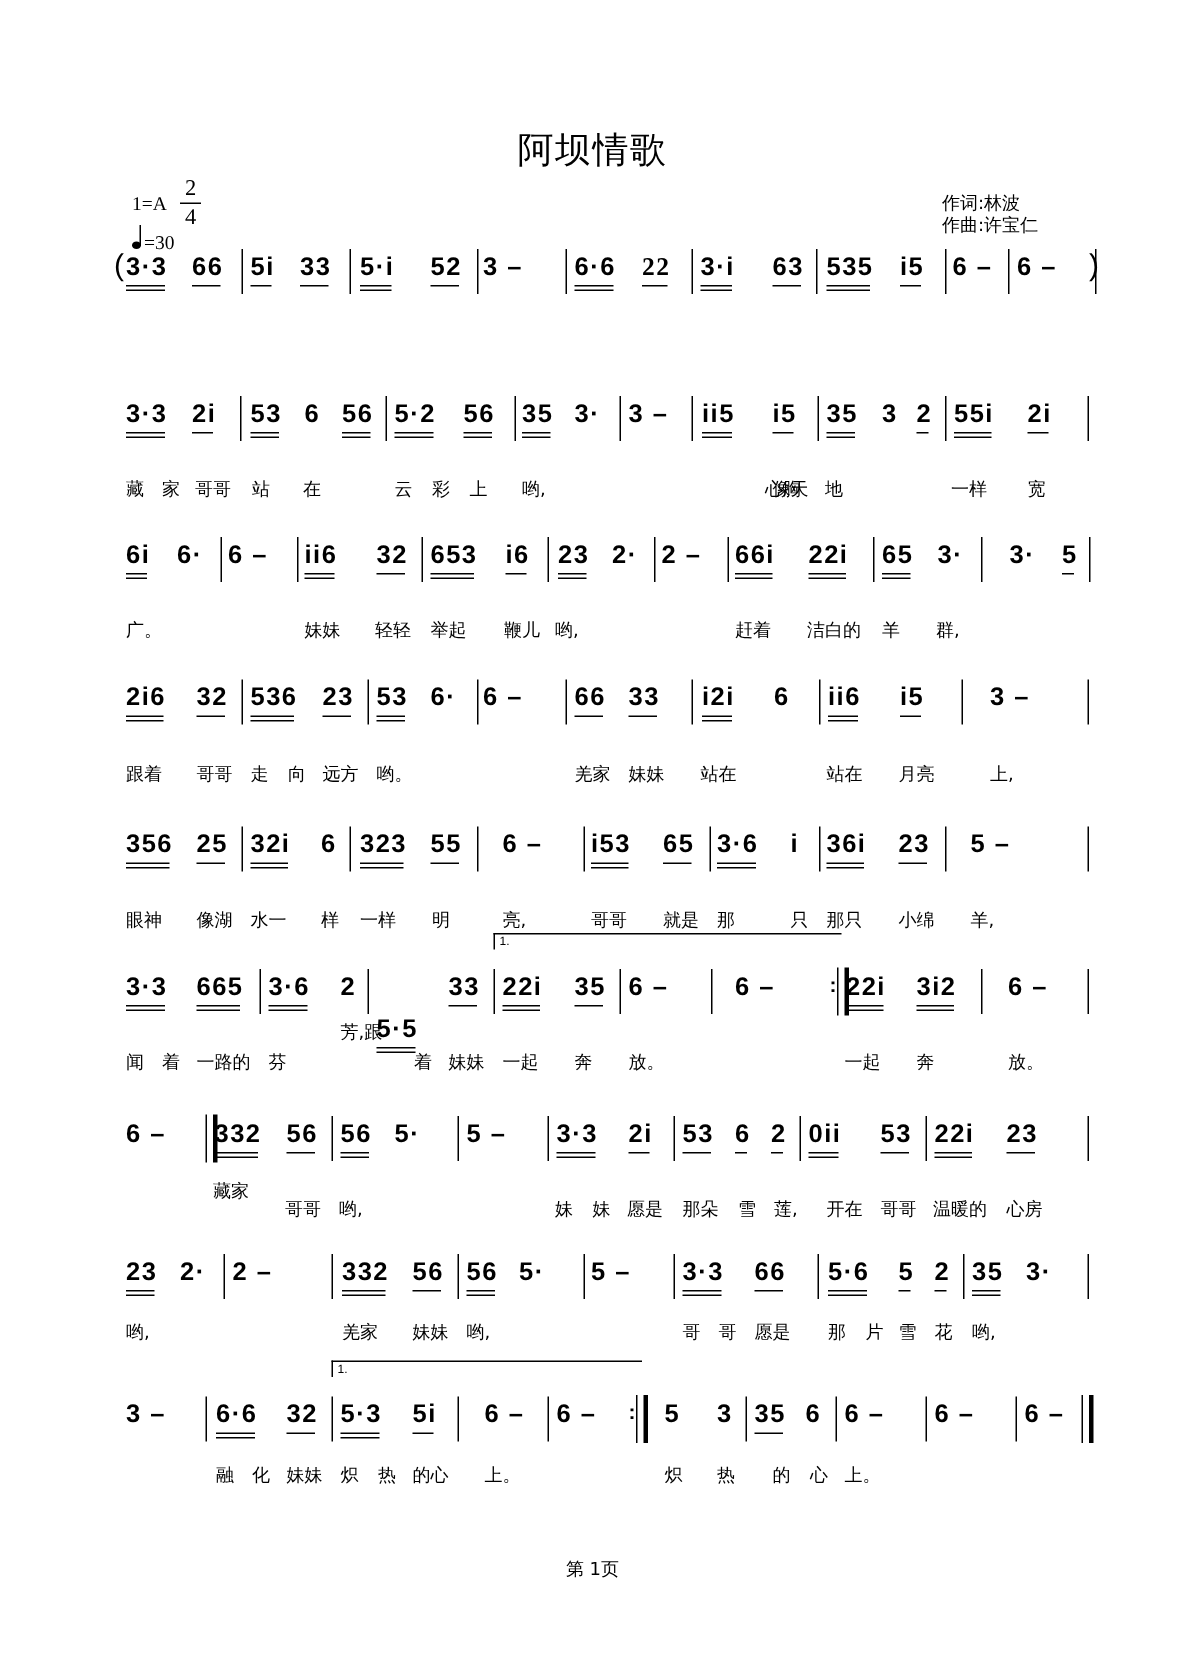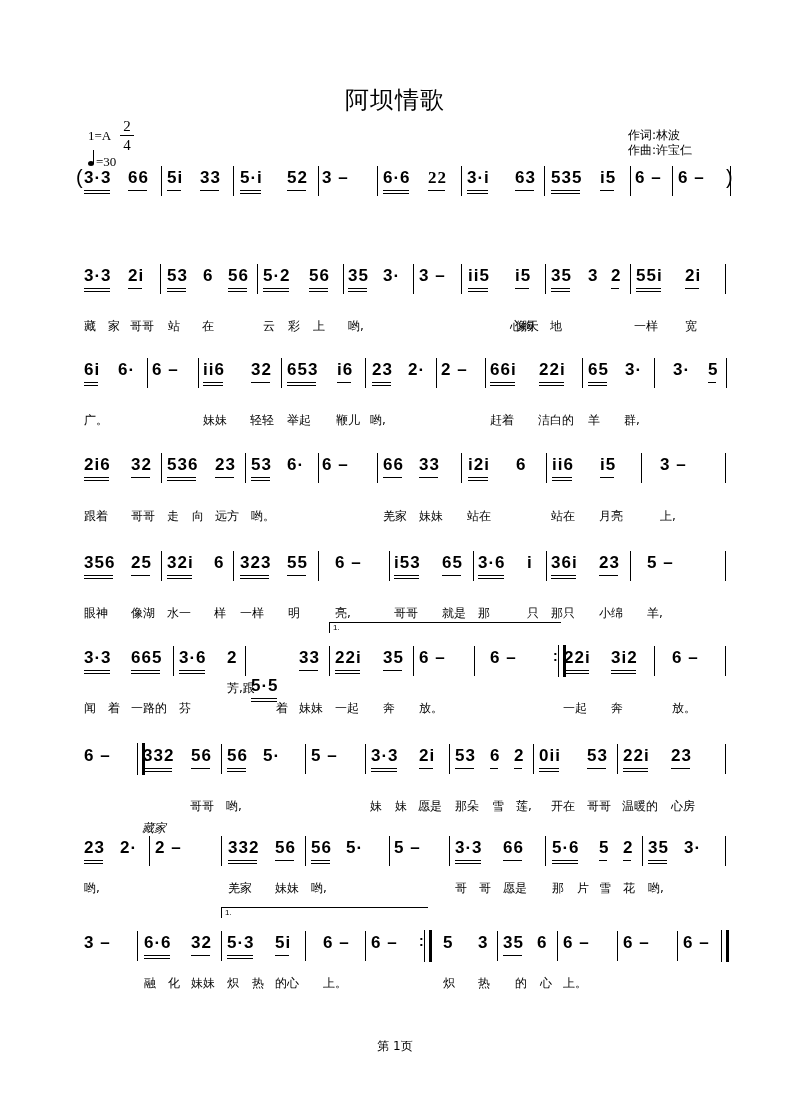--- a/index.html
+++ b/index.html
@@ -261,21 +261,21 @@
     <div class="g" style="left: 623px; top: 746px;">22i<span class="u1"></span><span class="u2"></span></div>
     <div class="g" style="left: 671px; top: 746px;">23<span class="u1"></span></div>
     <div class="bar" style="left: 221px; top: 744px;"></div>
     <div class="bar" style="left: 305px; top: 744px;"></div>
     <div class="bar" style="left: 365px; top: 744px;"></div>
     <div class="bar" style="left: 449px; top: 744px;"></div>
     <div class="bar" style="left: 533px; top: 744px;"></div>
     <div class="bar" style="left: 617px; top: 744px;"></div>
     <div class="bar" style="left: 725px; top: 744px;"></div>
     <div class="dbar" style="left: 137px; top: 743px;"></div>
-    <div class="lyr" style="left: 142px; top: 820px; font-style: italic;">藏家</div>
+    <div class="lyr" style="left: 142px; top: 786px;">藏家</div>
     <div class="lyr" style="left: 190px; top: 798px;">哥哥</div>
     <div class="lyr" style="left: 226px; top: 798px;">哟,</div>
     <div class="lyr" style="left: 370px; top: 798px;">妹</div>
     <div class="lyr" style="left: 395px; top: 798px;">妹</div>
     <div class="lyr" style="left: 418px; top: 798px;">愿是</div>
     <div class="lyr" style="left: 455px; top: 798px;">那朵</div>
     <div class="lyr" style="left: 492px; top: 798px;">雪</div>
     <div class="lyr" style="left: 516px; top: 798px;">莲,</div>
     <div class="lyr" style="left: 551px; top: 798px;">开在</div>
     <div class="lyr" style="left: 587px; top: 798px;">哥哥</div>

